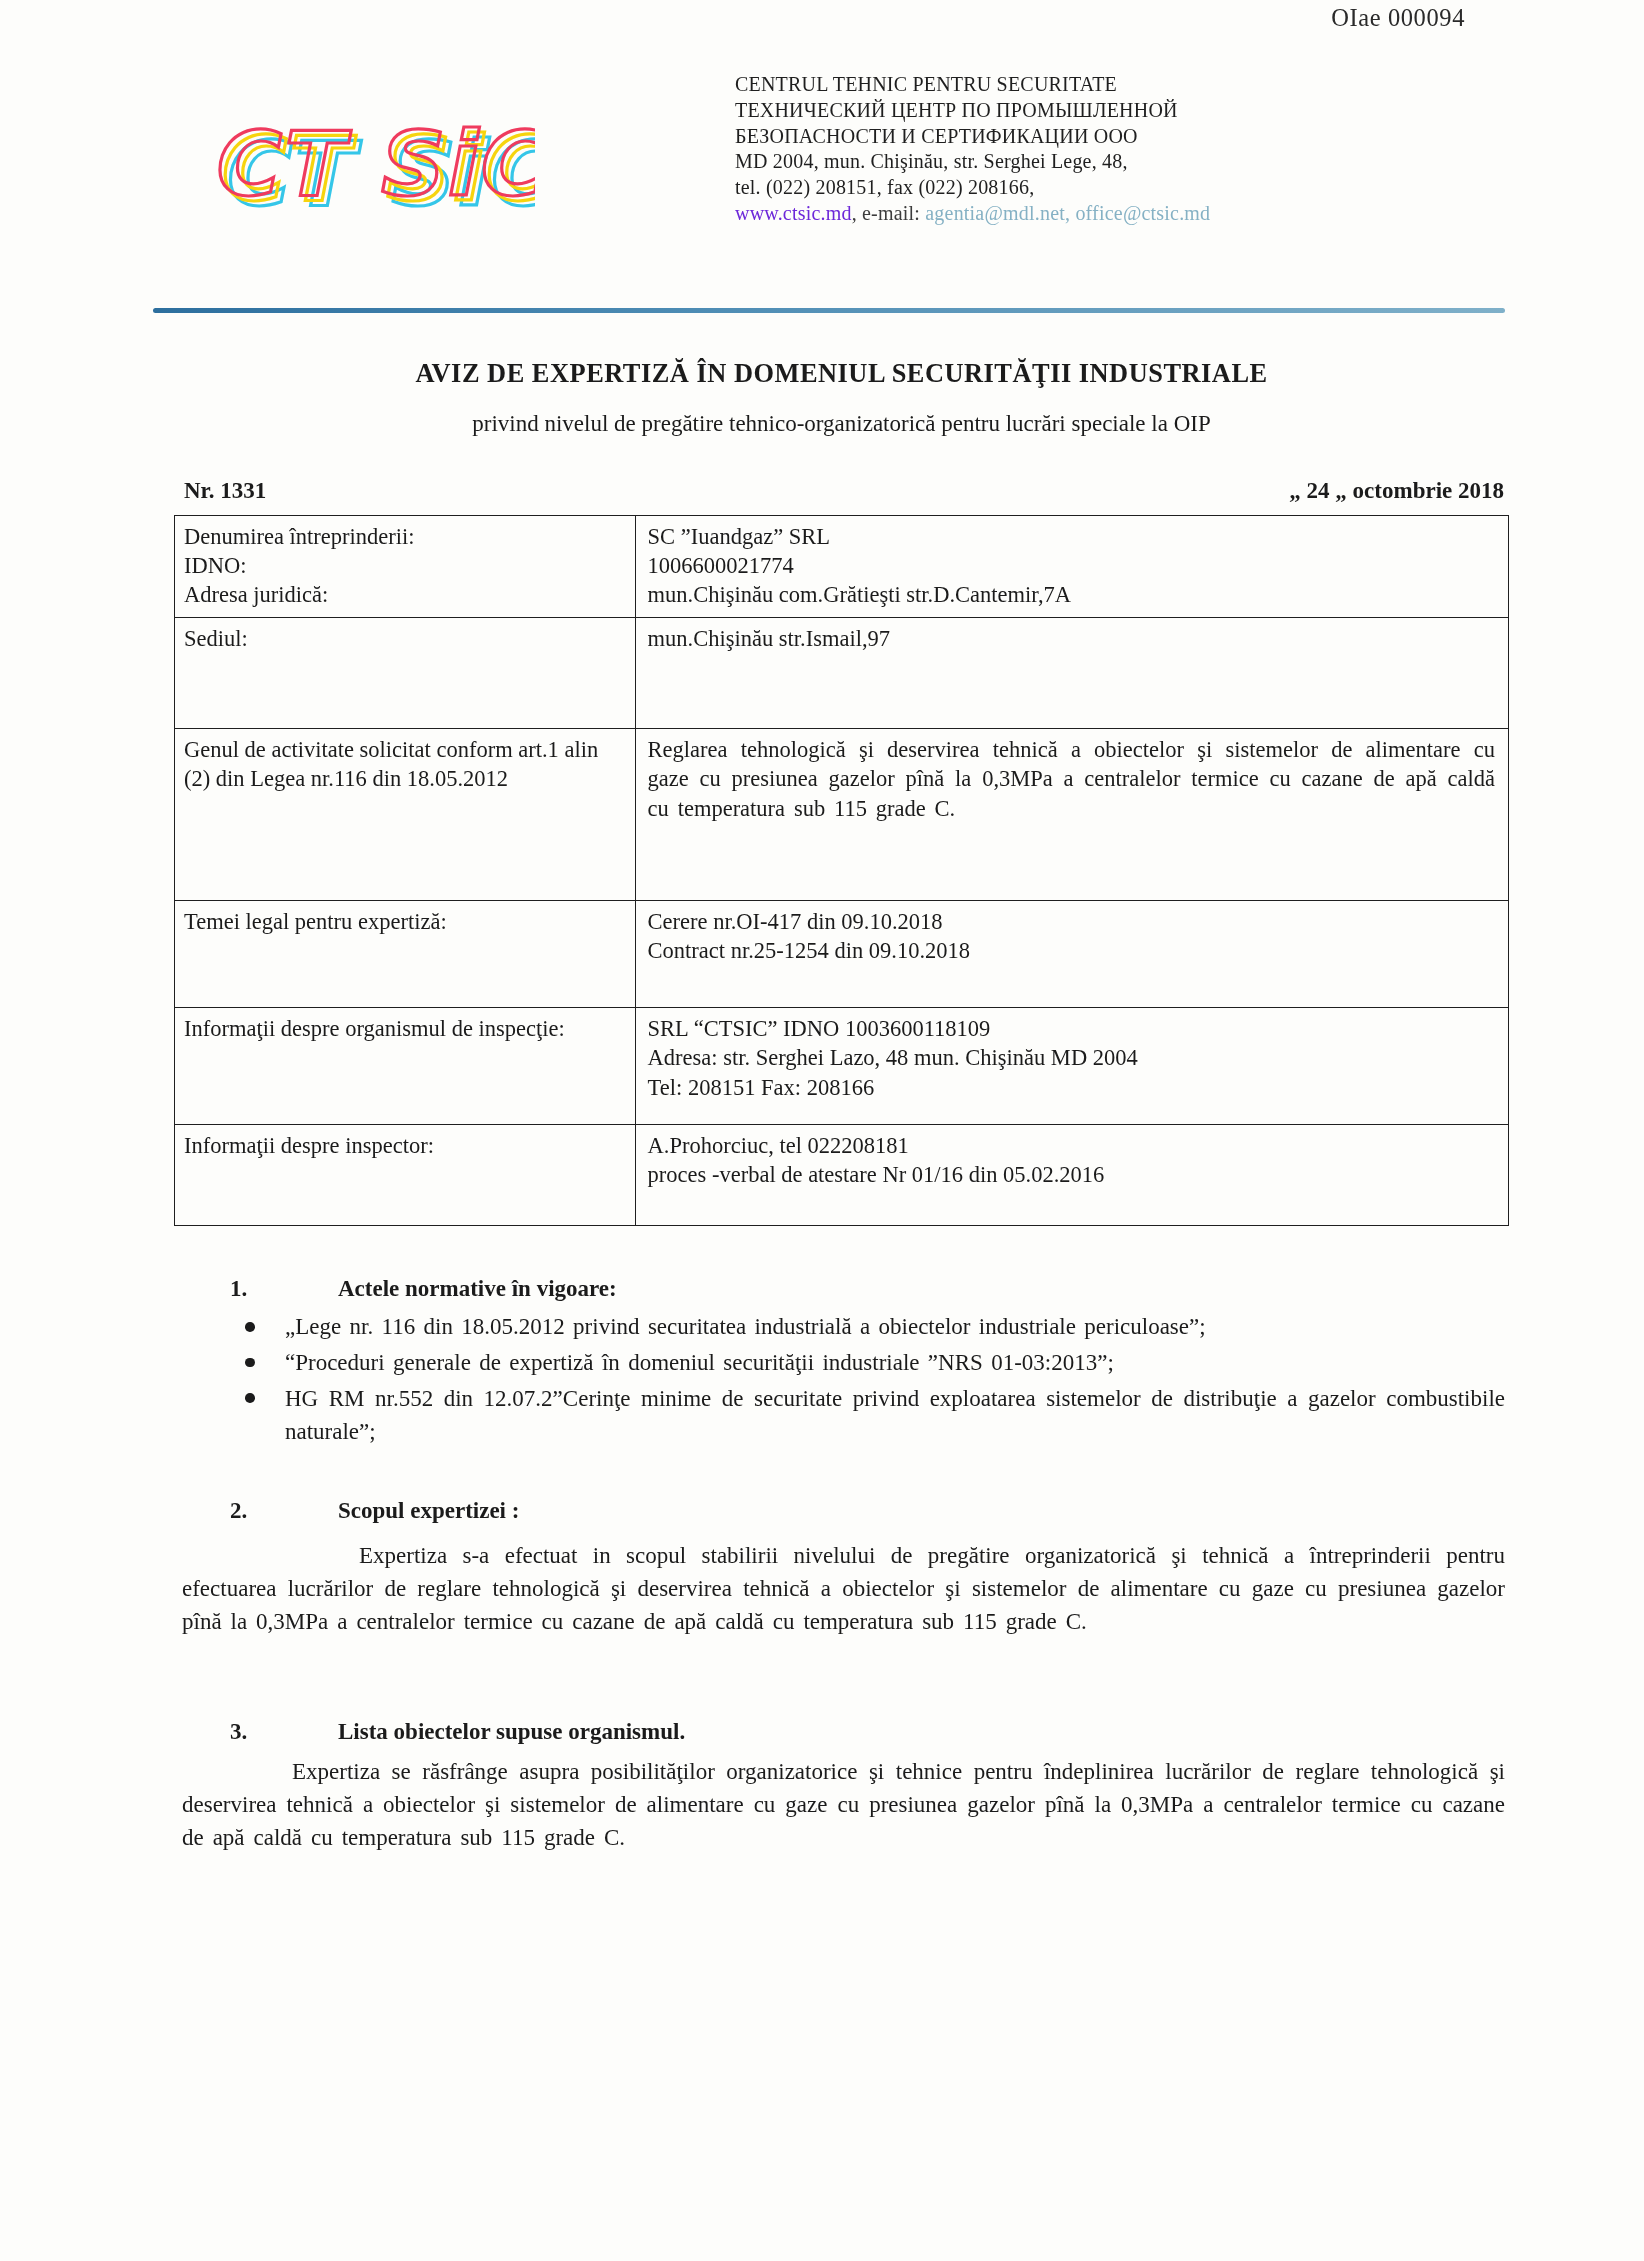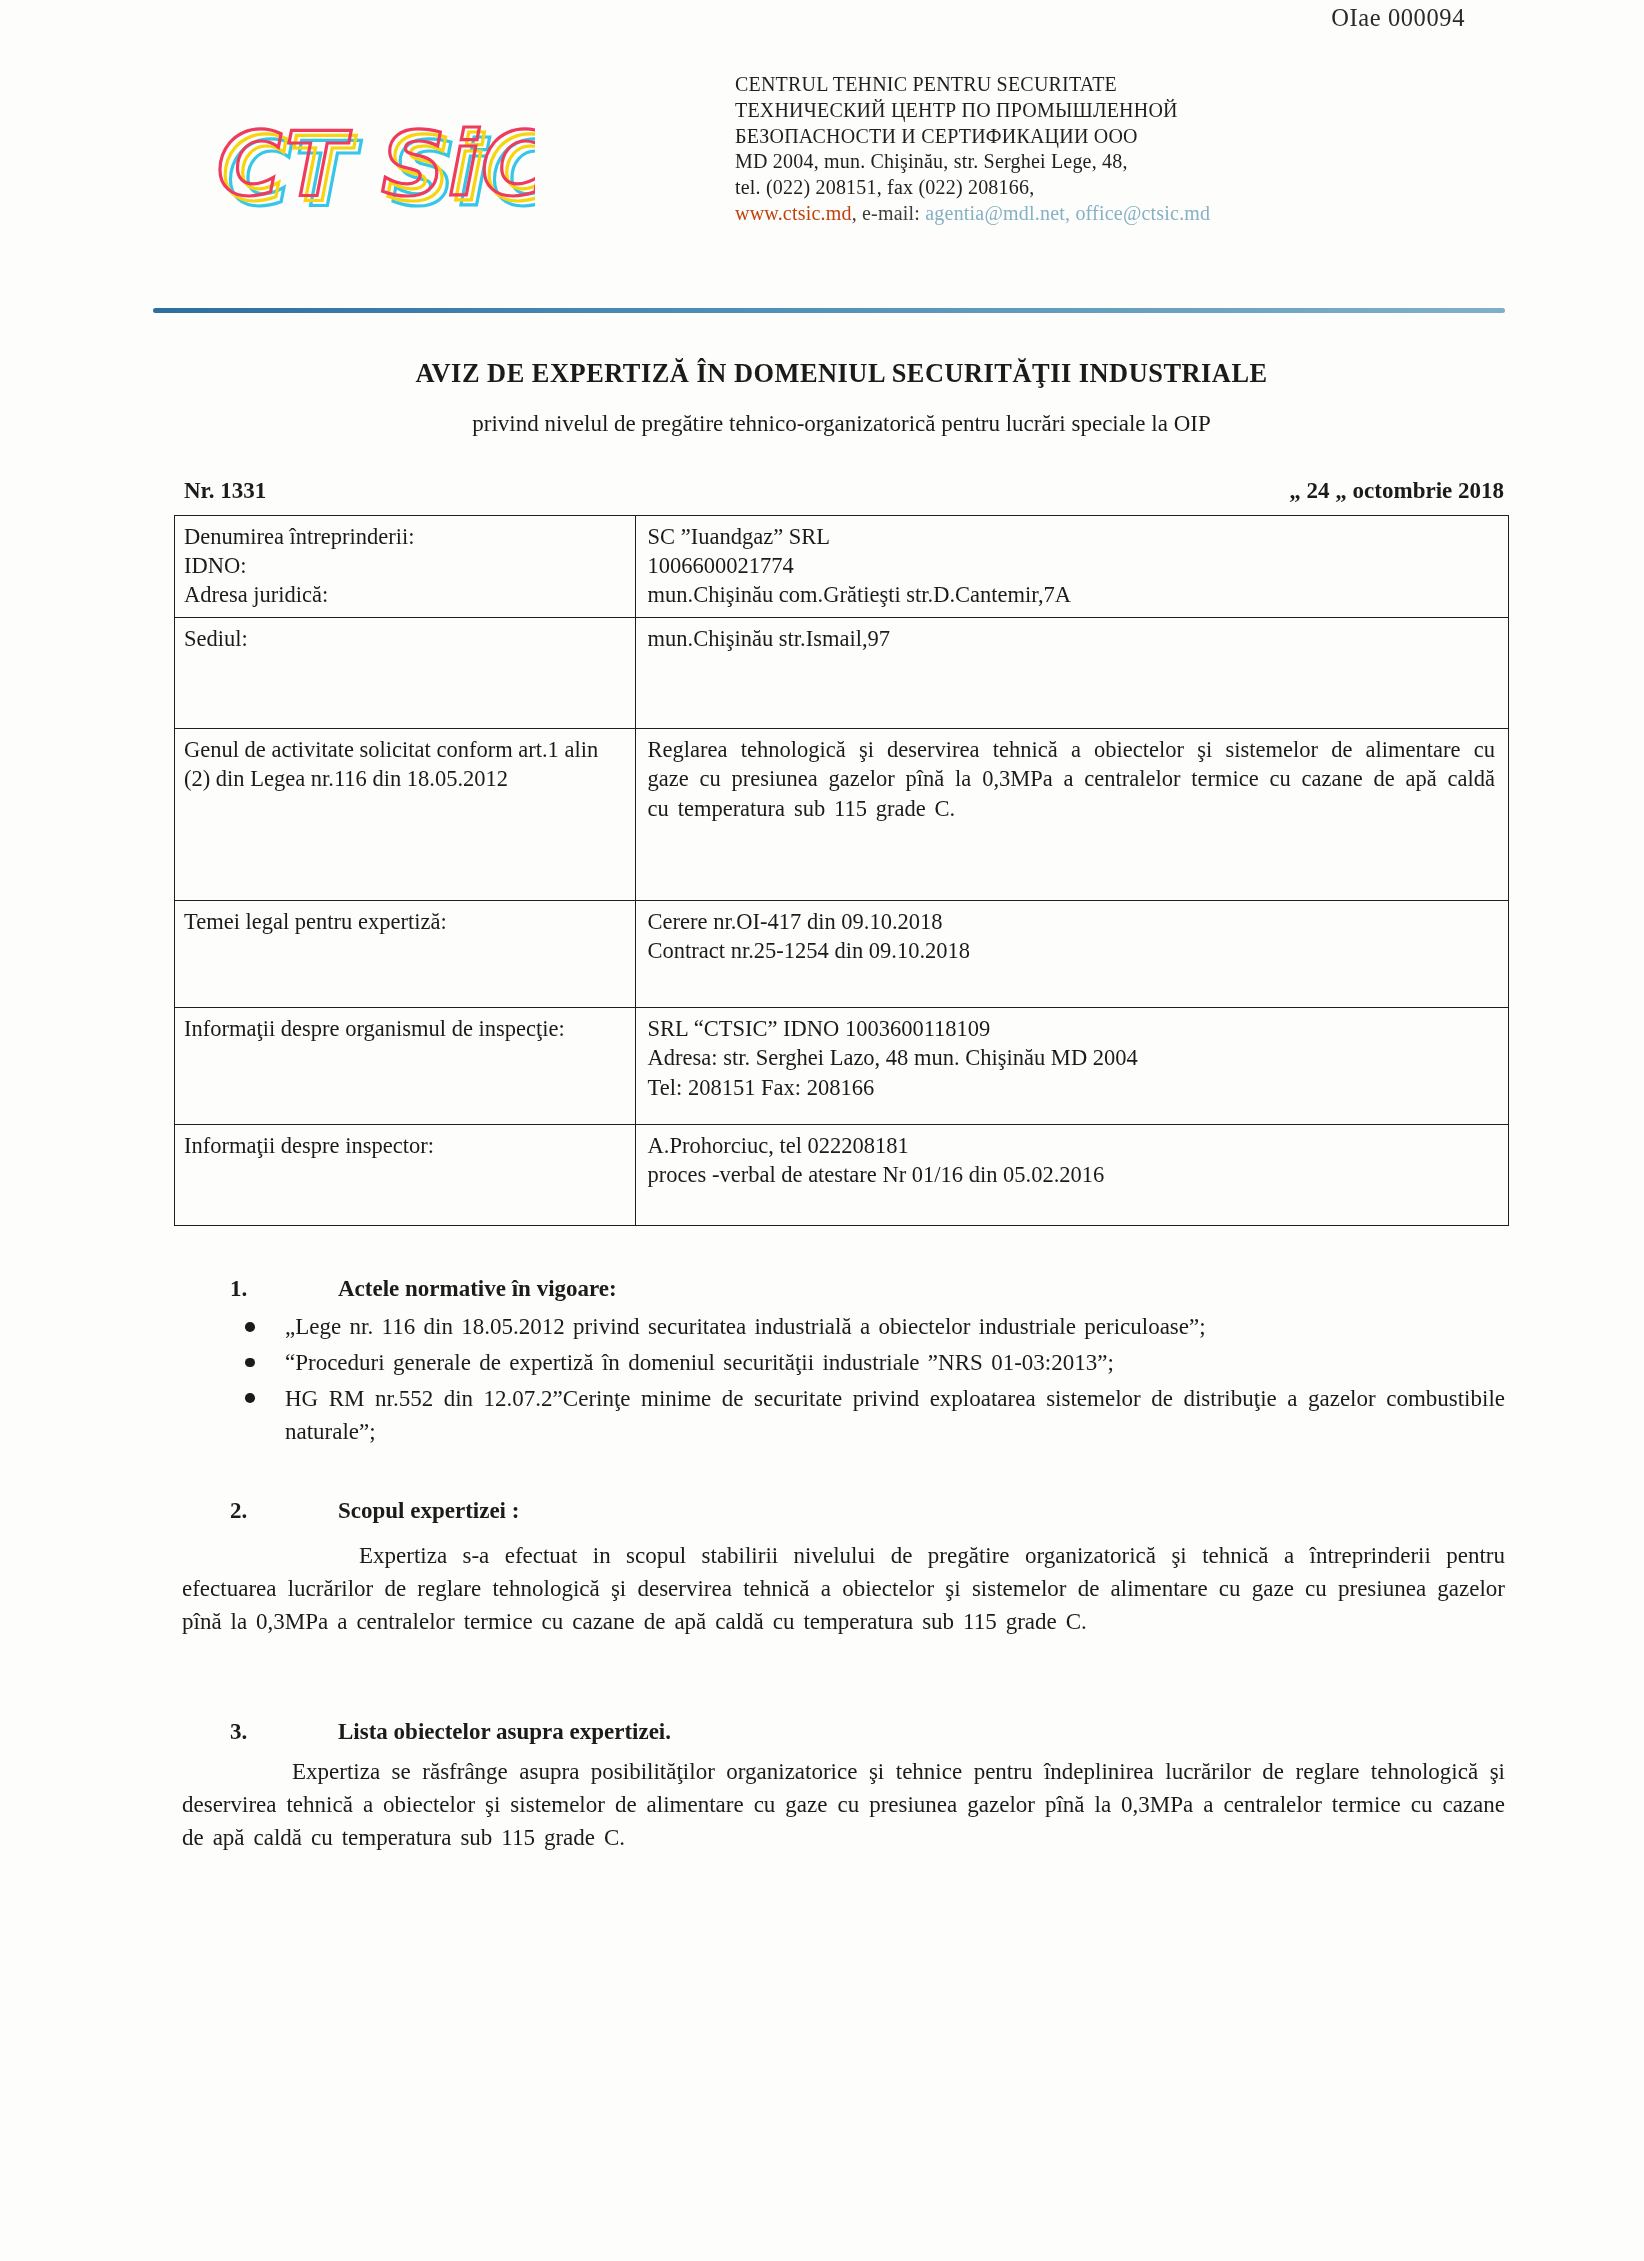--- a/index.html
+++ b/index.html
@@ -41,21 +41,21 @@
     position: absolute;
     left: 735px;
     top: 72px;
     width: 618px;
     font-size: 20px;
     line-height: 1.29;
     color: #1f1f1f;
     letter-spacing: 0.2px;
   }
   .head .webline { color: #5a6a6e; }
-  .head .site { color: #c2410c; }
+  .head .site { color: #6d28d9; }
   .head .dark { color: #3c3c3c; }
   .head .mail { color: #85b1c4; }
 
   
   .divider {
     position: absolute;
     top: 308px;
     left: 153px;
     width: 1352px;
     height: 4.5px;
@@ -240,21 +240,21 @@
       <div class="sec-head">
         <span class="sec-num">2.</span>
         <span>Scopul expertizei :</span>
       </div>
       <div class="para indent-big">Expertiza s-a efectuat in scopul stabilirii nivelului de pregătire organizatorică şi tehnică a întreprinderii pentru efectuarea lucrărilor de reglare tehnologică şi deservirea tehnică a obiectelor şi sistemelor de alimentare cu gaze cu  presiunea gazelor pînă la 0,3MPa a centralelor termice cu cazane de apă caldă cu temperatura sub 115 grade C.</div>
     </div>
 
     <div class="sec3">
       <div class="sec-head">
         <span class="sec-num">3.</span>
-        <span>Lista obiectelor asupra expertizei.</span>
+        <span>Lista obiectelor supuse organismul.</span>
       </div>
       <div class="para indent-small">Expertiza se răsfrânge asupra posibilităţilor organizatorice şi tehnice pentru îndeplinirea lucrărilor de reglare tehnologică şi deservirea tehnică a obiectelor şi sistemelor de alimentare cu gaze cu presiunea gazelor pînă la 0,3MPa a centralelor termice cu cazane de apă caldă cu temperatura sub 115 grade C.</div>
     </div>
 
   </div>
 
 </div>
 
 
 </body></html>

